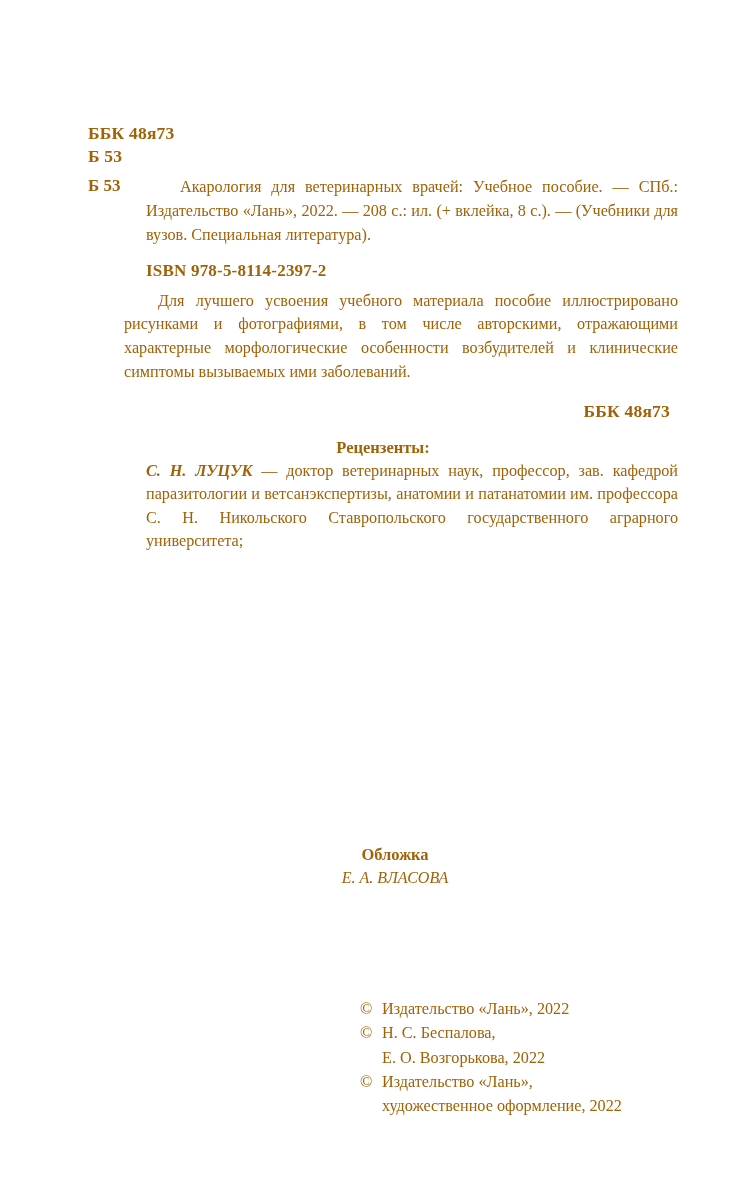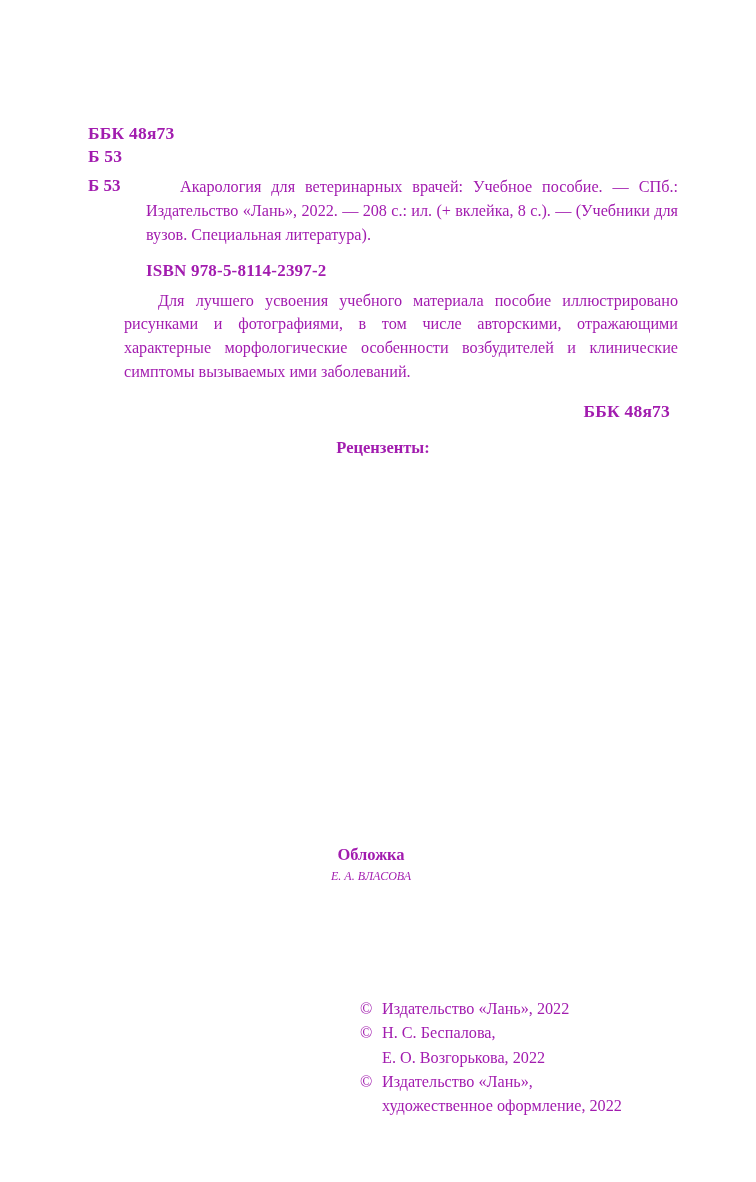--- a/index.html
+++ b/index.html
@@ -6,21 +6,21 @@
     margin: 0;
     padding: 0;
     background: #ffffff;
   }
   .page {
     position: relative;
     width: 756px;
     height: 1182px;
     background: #ffffff;
     font-family: "Liberation Serif", "DejaVu Serif", serif;
-    color: #a21caf;
+    color: #a16207;
     overflow: hidden;
   }
   .content {
     position: absolute;
     left: 88px;
     top: 122px;
     width: 590px;
   }
 
   
@@ -108,32 +108,32 @@
     text-justify: inter-word;
   }
   .reviewer .nm {
     font-style: italic;
     font-weight: bold;
   }
 
   
   .cover-block {
     position: absolute;
-    left: 76px;
+    left: 100px;
     top: 845px;
     width: 590px;
     text-align: center;
   }
   .cover-label {
     font-size: 16.5px;
     font-weight: bold;
   }
   .cover-name {
     margin-top: 4px;
-    font-size: 12px;
+    font-size: 16px;
     font-style: italic;
   }
 
   
   .copyright {
     position: absolute;
     left: 360px;
     top: 997px;
     font-size: 16.2px;
     line-height: 1.5;
@@ -168,20 +168,23 @@
     </div>
 
     <div class="isbn">ISBN 978-5-8114-2397-2</div>
 
     <div class="para">Для лучшего усвоения учебного материала пособие иллюстрировано рисунками и фотографиями, в том числе авторскими, отражающими характерные морфологические особенности возбудителей и клинические симптомы вызываемых ими заболеваний.</div>
 
     <div class="bbk-right">ББК 48я73</div>
 
     <div class="reviewers-title">Рецензенты:</div>
 
+    <div class="reviewer">
+      <span class="nm">С. Н. ЛУЦУК</span><span> — доктор ветеринарных наук, профессор, зав. кафедрой паразитологии и ветсанэкспертизы, анатомии и патанатомии им. профессора С. Н. Никольского Ставропольского государственного аграрного университета;</span>
+    </div>
 
 
   </div>
 
   <div class="cover-block">
     <div class="cover-label">Обложка</div>
     <div class="cover-name">Е. А. ВЛАСОВА</div>
   </div>
 
   <div class="copyright">

